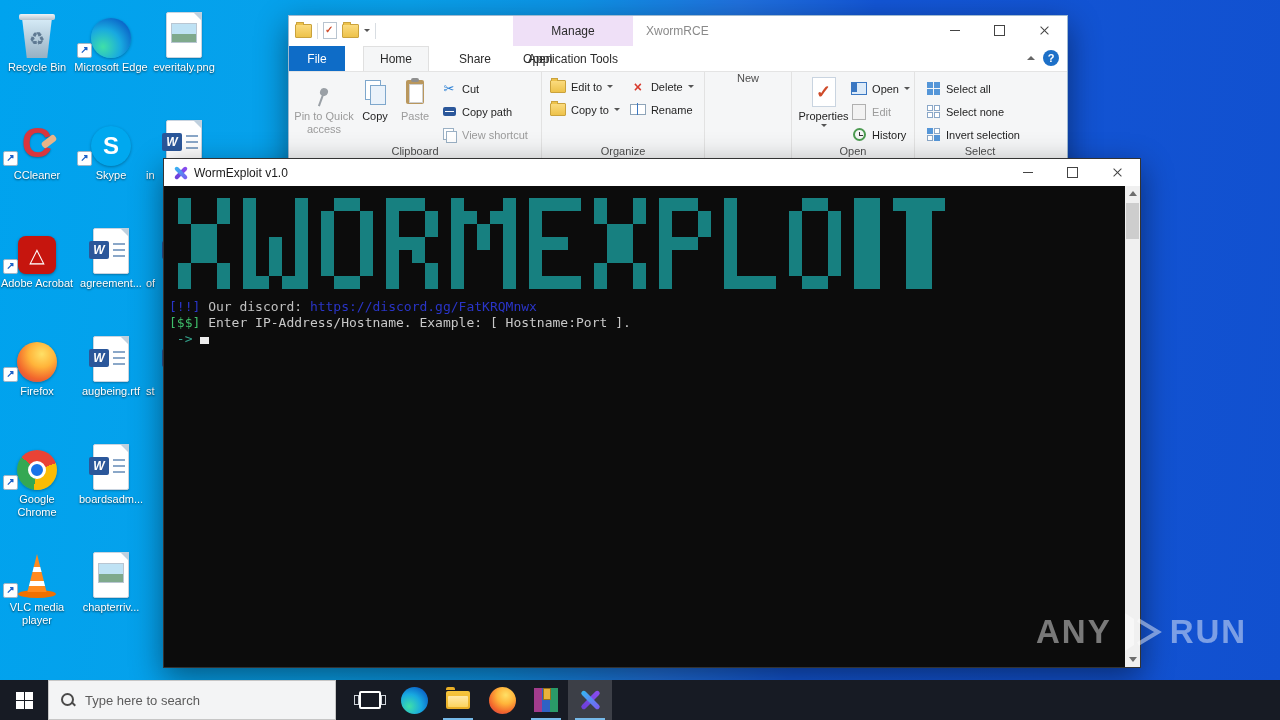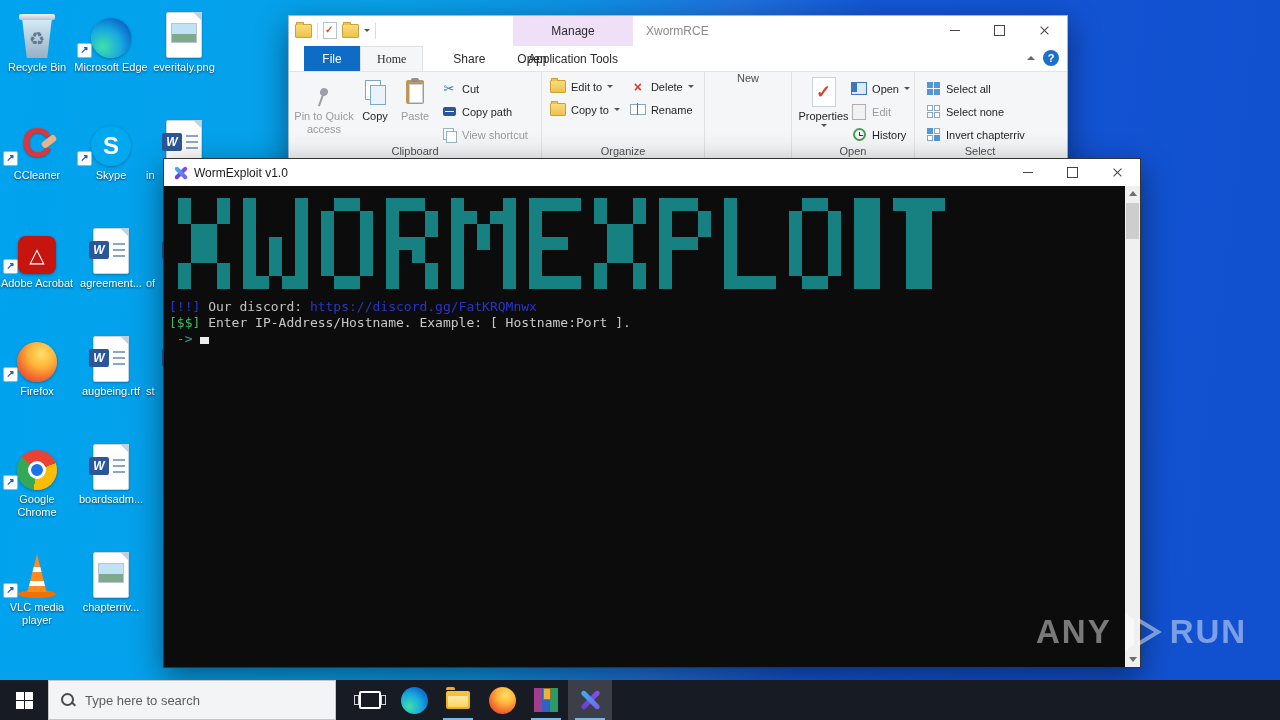--- a/index.html
+++ b/index.html
@@ -51,21 +51,21 @@
   .caret-down.sm{border-left-width:3px;border-right-width:3px;border-top-width:3px;}
   .manage-block{position:absolute;left:224px;top:0;width:120px;height:30px;background:#efe0f7;display:flex;align-items:center;justify-content:center;font-size:12px;color:#2b2b2b;}
   .ex-title{position:absolute;left:357px;top:8px;font-size:12px;color:#8a8a8a;}
   .win-controls{position:absolute;right:0;top:0;display:flex;}
   .wc-btn{width:45px;height:29px;display:flex;align-items:center;justify-content:center;}
   .ic-min{width:10px;height:1px;background:#444;}
   .ic-max{width:9px;height:9px;border:1px solid #444;}
   .ic-close{position:relative;width:11px;height:11px;}
   .ic-close::before,.ic-close::after{content:'';position:absolute;left:5px;top:0;width:1px;height:11px;background:#444;}
   .ic-close::before{transform:rotate(45deg);} .ic-close::after{transform:rotate(-45deg);}
-  .tab-row{position:relative;height:25px;background:#fff;display:flex;align-items:stretch;border-bottom:1px solid #e4e4e4;padding-left:15px;}
+  .tab-row{position:relative;height:25px;background:#fff;display:flex;align-items:stretch;border-bottom:1px solid #e4e4e4;}
   .tab{padding:0 16px;display:flex;align-items:center;font-size:12px;color:#2b2b2b;}
   .tab.file{background:#0e6cc7;color:#fff;width:24px;justify-content:center;}
   .tab.active{border:1px solid #e0e0e0;border-bottom:none;background:#f5f6f7;}
   .tab.apptools{position:absolute;left:224px;top:0;height:25px;width:120px;justify-content:center;padding:0;}
   .ribbon-right{position:absolute;right:8px;top:4px;display:flex;align-items:center;gap:8px;}
   .caret-up{width:0;height:0;border-left:4px solid transparent;border-right:4px solid transparent;border-bottom:4px solid #666;}
   .help-btn{width:16px;height:16px;border-radius:50%;background:#1d70c8;color:#fff;font-size:11px;font-weight:bold;text-align:center;line-height:16px;}
   .ribbon{height:88px;background:#f5f6f7;display:flex;}
   .rgroup{display:flex;flex-direction:column;border-right:1px solid #e2e2e2;}
   .rcontent{flex:1;display:flex;align-items:flex-start;padding:2px 4px 0 4px;}
@@ -350,21 +350,21 @@
       <div class="wc-btn">
           <span class="ic-max"></span>
         </div>
       <div class="wc-btn">
           <span class="ic-close"></span>
         </div>
     </div>
   </div>
   <div class="tab-row">
     <div class="tab file">File</div>
-    <div class="tab active" style="font-family:Liberation Serif, serif;">Home</div>
+    <div class="tab active" style="margin-left:18px;">Home</div>
     <div class="tab" style="margin-left:14px;">Share</div>
     <div class="tab">Open</div>
     <div class="tab apptools">Application Tools</div>
     <div class="ribbon-right">
       <span class="caret-up"></span>
       <span class="help-btn">?</span>
     </div>
   </div>
   <div class="ribbon">
 
@@ -510,21 +510,21 @@
           </div>
           <div class="smallbtn">
             <span class="sicon">
                 <span class="grid4">
                   <i class="g-f"></i>
                   <i class="g-e"></i>
                   <i class="g-e"></i>
                   <i class="g-f"></i>
                 </span>
               </span>
-            <span>Invert chapterriv</span>
+            <span>Invert selection</span>
           </div>
         </div>
       </div>
       <div class="rlabel">Select</div>
     </div>
   </div>
 </div>
 
 <div class="window" id="console">
   <div class="con-titlebar">

